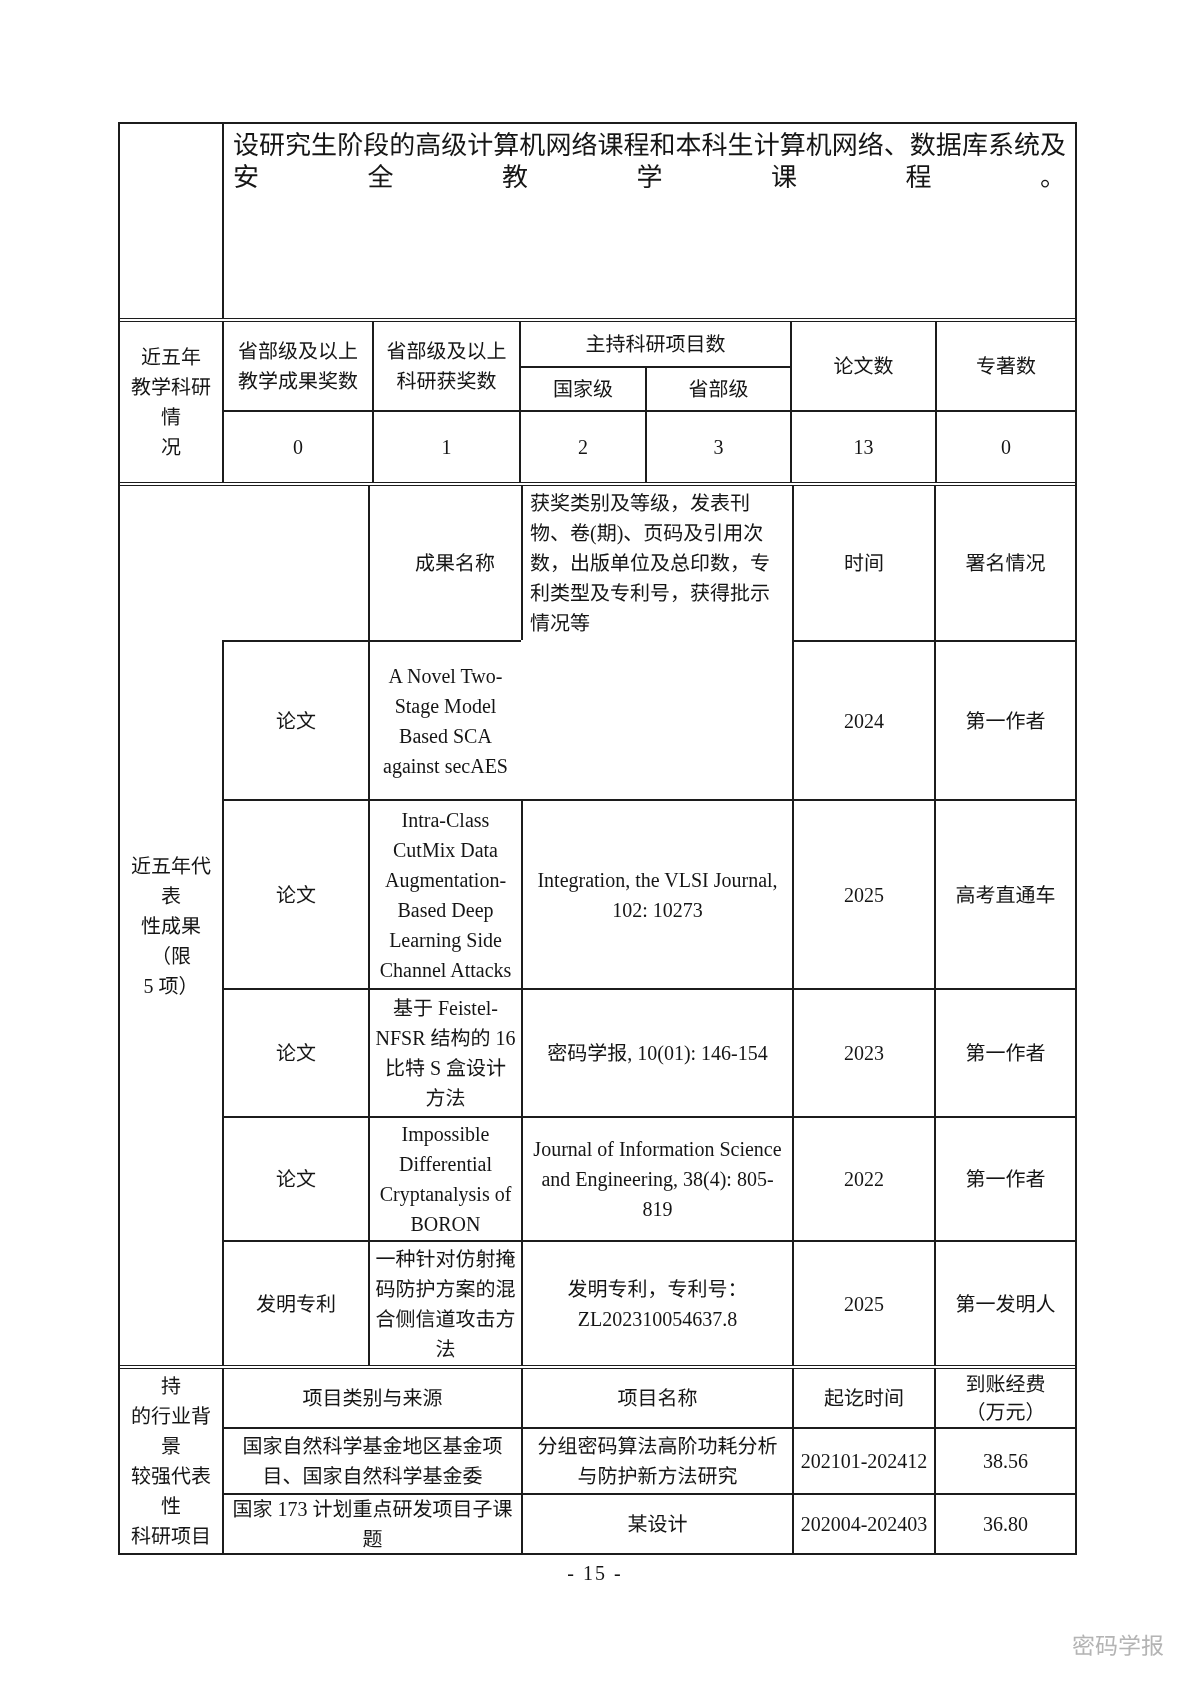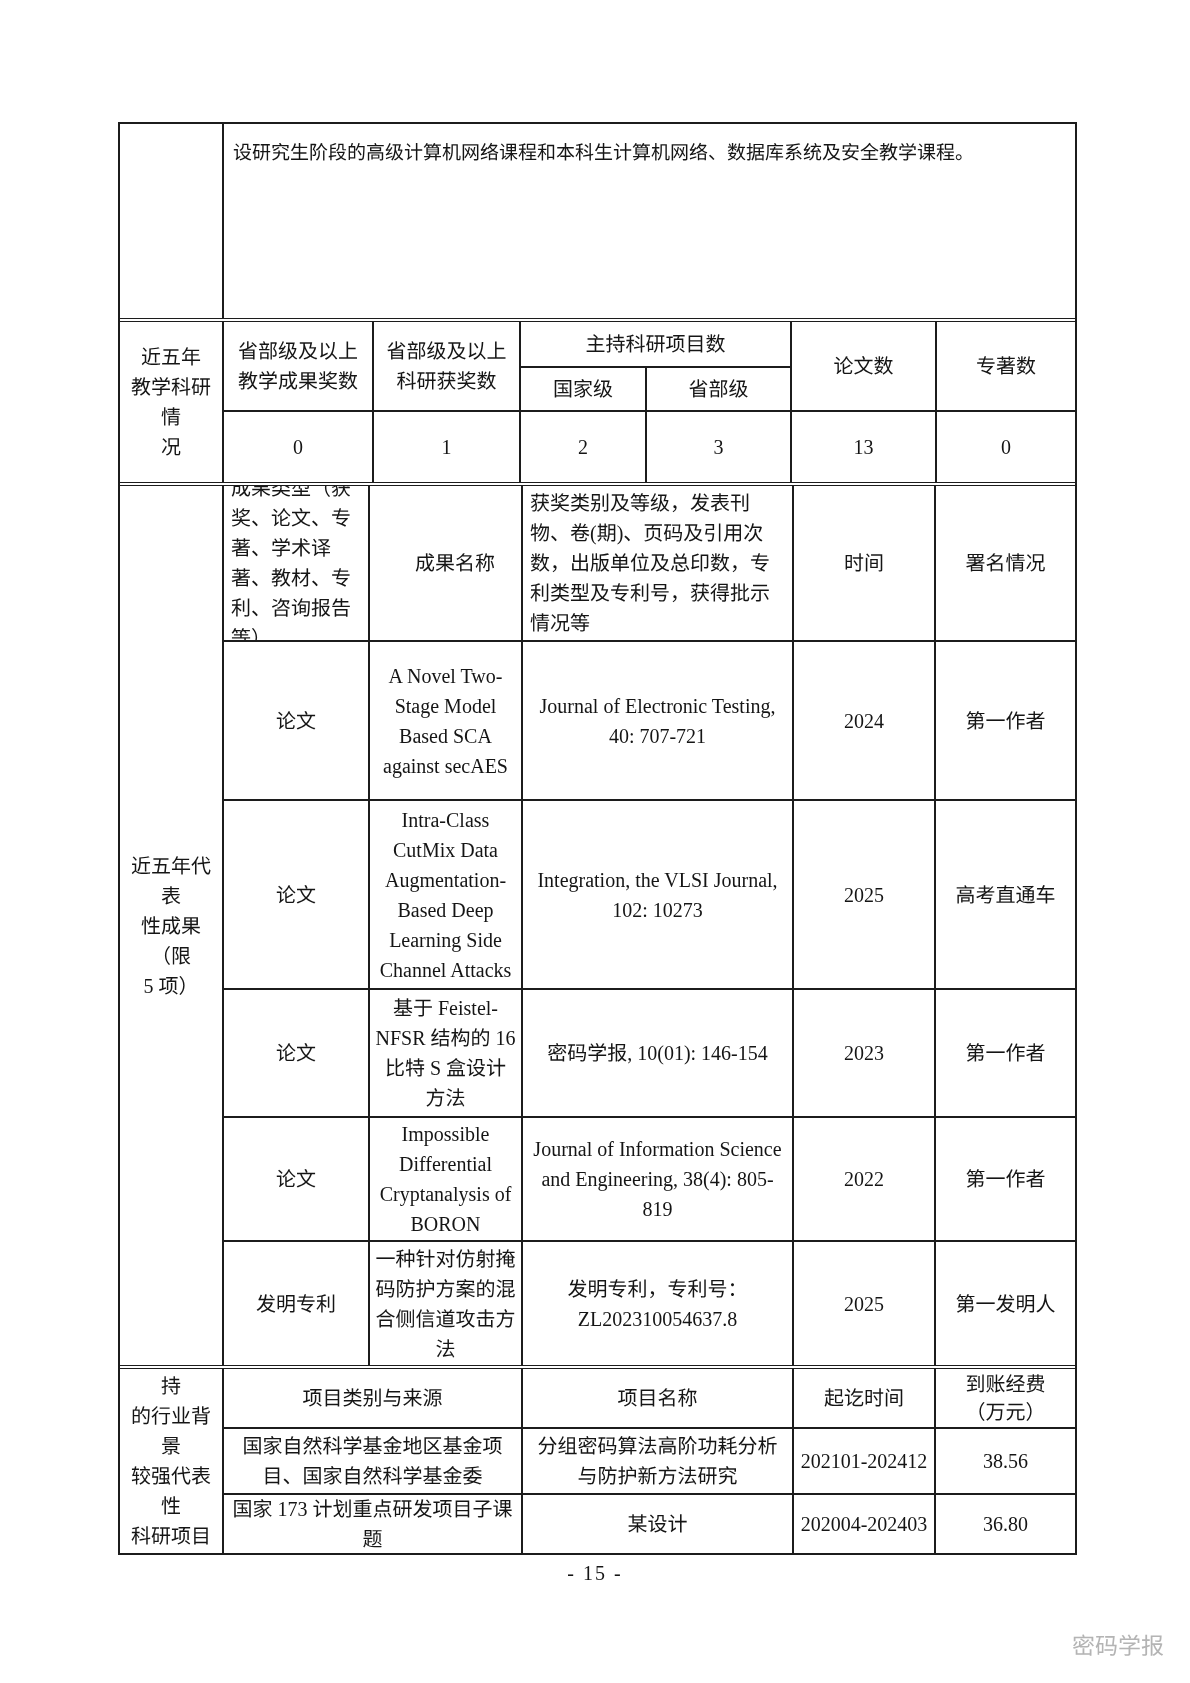--- a/index.html
+++ b/index.html
@@ -42,21 +42,21 @@
     line-height:30px;
     padding:2px 5px;
     overflow:hidden;
   }
   .nb-l{border-left:none;}
   .nb-t{border-top:none;}
   .pre{white-space:pre-line;}
   .just{
     align-items:flex-start;justify-content:flex-start;
     text-align:justify;text-align-last:justify;
-    padding:13px 9px;font-size:19px;line-height:32px;
+    padding:6px 9px;font-size:26px;line-height:32px;
   }
   .paragraph{
     text-align:left;justify-content:flex-start;
     line-height:30px;padding:2px 7px;
   }
   .lh-sm{line-height:28px;}
   .wrapword{overflow-wrap:break-word;word-break:break-word;}
   .page-number{
     position:absolute;left:0;top:1562px;width:1190px;
     text-align:center;font-size:20px;letter-spacing:2px;
@@ -94,29 +94,27 @@
     <div class="c" style="grid-area:3/5/4/6;">3</div>
     <div class="c" style="grid-area:3/6/4/7;">13</div>
     <div class="c" style="grid-area:3/7/4/8;">0</div>
   </div>
 
   <div class="section sec3 sep">
     <div class="c nb-l nb-t pre" style="grid-area:1/1/7/2;">近五年代表
 性成果（限
 5 项）</div>
 
-    <div class="c nb-t paragraph" style="grid-area:1/2/2/3;">成果类型（获奖、论文、专著、学术译著、教材、专利、咨询报告等）</div>
     <div class="c nb-t" style="grid-area:1/3/2/4;padding-left:24px;">成果名称</div>
     <div class="c nb-t paragraph" style="grid-area:1/4/2/5;">获奖类别及等级，发表刊物、卷(期)、页码及引用次数，出版单位及总印数，专利类型及专利号，获得批示情况等</div>
     <div class="c nb-t" style="grid-area:1/5/2/6;">时间</div>
     <div class="c nb-t" style="grid-area:1/6/2/7;">署名情况</div>
 
     <div class="c" style="grid-area:2/2/3/3;">论文</div>
     <div class="c wrapword" style="grid-area:2/3/3/4;">A Novel Two-Stage Model Based SCA against secAES</div>
-    <div class="c" style="grid-area:2/4/3/5;">Journal of Electronic Testing, 40: 707-721</div>
     <div class="c" style="grid-area:2/5/3/6;">2024</div>
     <div class="c" style="grid-area:2/6/3/7;">第一作者</div>
 
     <div class="c" style="grid-area:3/2/4/3;">论文</div>
     <div class="c wrapword" style="grid-area:3/3/4/4;">Intra-Class CutMix Data Augmentation-Based Deep Learning Side Channel Attacks</div>
     <div class="c" style="grid-area:3/4/4/5;">Integration, the VLSI Journal, 102: 10273</div>
     <div class="c" style="grid-area:3/5/4/6;">2025</div>
     <div class="c" style="grid-area:3/6/4/7;">高考直通车</div>
 
     <div class="c" style="grid-area:4/2/5/3;">论文</div>

